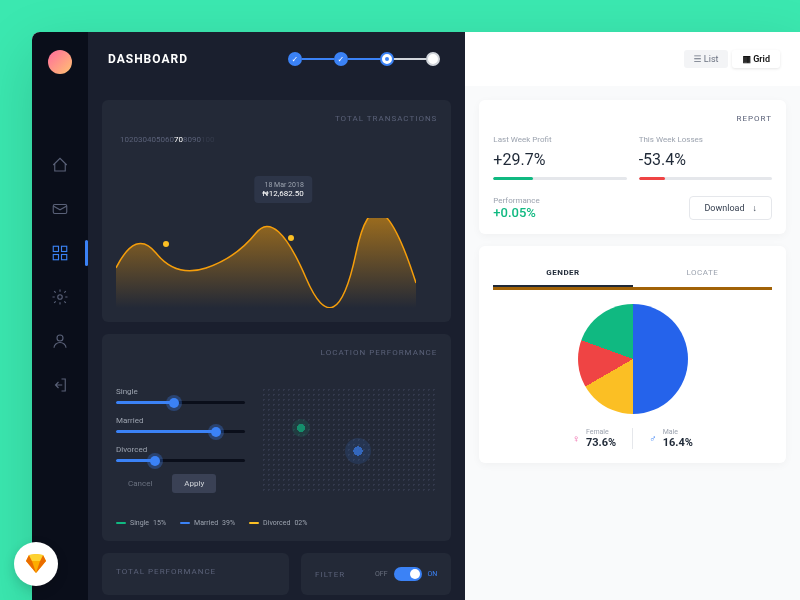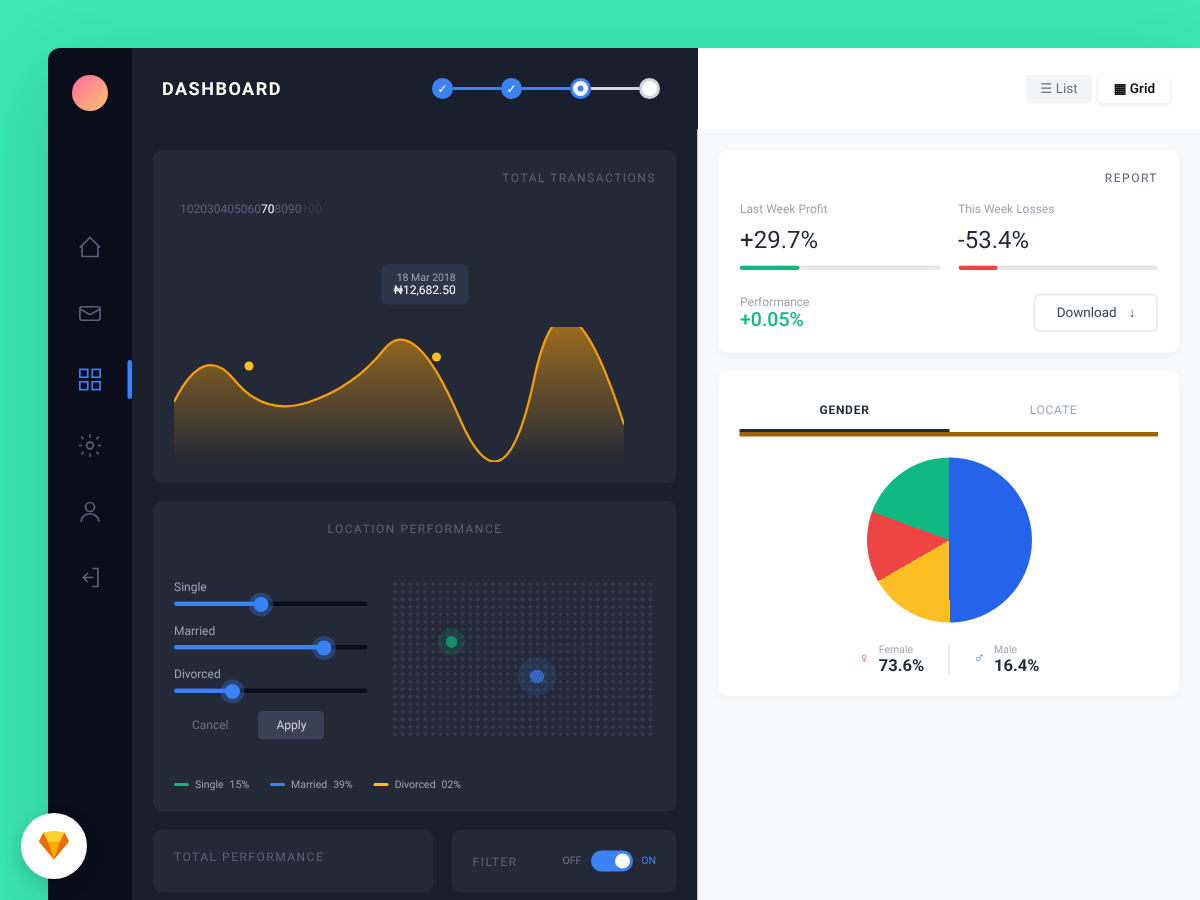--- a/index.html
+++ b/index.html
@@ -175,21 +175,21 @@
                 </defs>
               <path d="M0,50 Q20,10 40,35 T90,50 T140,15 T190,60 T240,35 T300,65 L300,90 L0,90 Z" fill="url(#g1)"></path>
               <path d="M0,50 Q20,10 40,35 T90,50 T140,15 T190,60 T240,35 T300,65" stroke="#f59e0b" stroke-width="1.5" fill="none"></path>
               <circle cx="50" cy="26" r="3" fill="#fbbf24"></circle>
               <circle cx="175" cy="20" r="3" fill="#fbbf24"></circle>
             </svg>
           </div>
         </div>
 
         <div class="card loc-card" style="flex-direction:column">
-          <div class="card-title" style="text-align:center;margin-bottom:14px">LOCATION PERFORMANCE</div>
+          <div class="card-title" style="text-align:right;margin-bottom:14px">LOCATION PERFORMANCE</div>
           <div style="display:flex;gap:16px">
             <div class="sliders">
               <div class="slider-group">
                 <div class="slider-label">Single</div>
                 <div class="slider">
                     <div class="slider-fill" style="width:45%"></div>
                   </div>
               </div>
               <div class="slider-group">
                 <div class="slider-label">Married</div>

